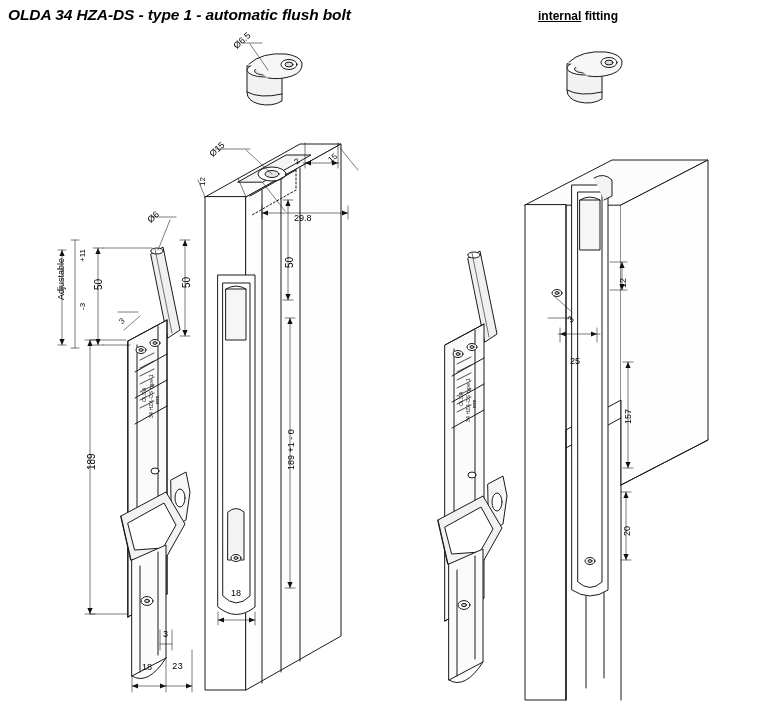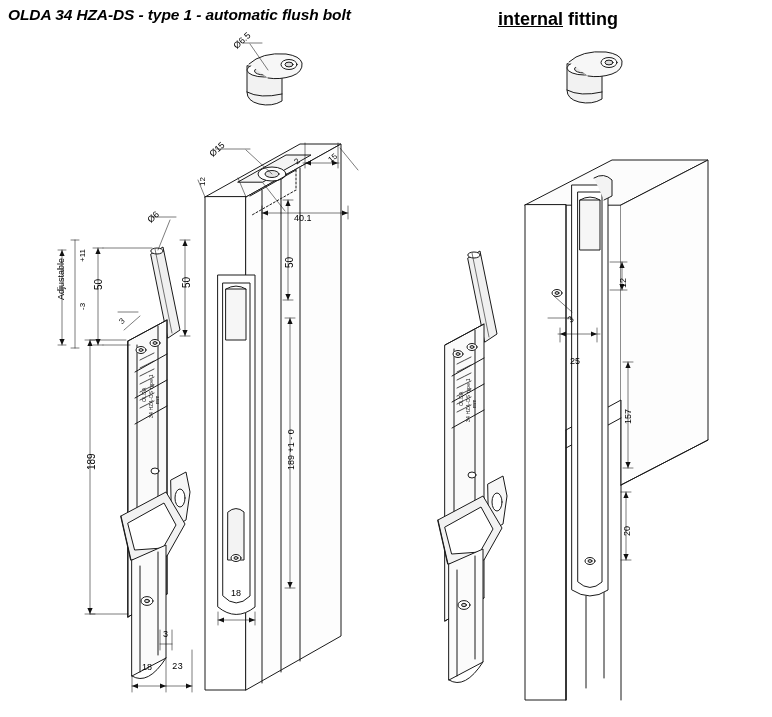--- a/index.html
+++ b/index.html
@@ -28,21 +28,21 @@
     font-size: 15.5px;
     font-weight: bold;
     font-style: italic;
     letter-spacing: -0.1px;
     white-space: nowrap;
   }
   .corner-note {
     position: absolute;
     right: 6px;
     top: 9px;
-    font-size: 18px;
+    font-size: 12px;
     white-space: nowrap;
   }
   .corner-note .u {
     font-weight: bold;
     text-decoration: underline;
   }
   .corner-note .n {
     font-weight: bold;
   }
   .dim {
@@ -352,21 +352,21 @@
     </g>
   </svg>
 
   <div class="dim small rot-42" style="left:232px; top:44px;">Ø6.5</div>
   <div class="dim small rot-42" style="left:208px; top:152px;">Ø15</div>
   <div class="dim small rot-42" style="left:146px; top:218px;">Ø6</div>
 
   <div class="dim tiny rot90" style="left:199px; top:186px;">12</div>
   <div class="dim tiny rot-38" style="left:293px; top:160px;">2</div>
   <div class="dim tiny rot-38" style="left:327px; top:158px;">15</div>
-  <div class="dim small" style="left:294px; top:214px;">40.1</div>
+  <div class="dim small" style="left:294px; top:214px;">29.8</div>
 
   <div class="dim small rot90" style="left:57px; top:300px;">Adjustable</div>
   <div class="dim tiny rot90" style="left:79px; top:262px;">+11</div>
   <div class="dim tiny rot90" style="left:79px; top:310px;">-3</div>
 
   <div class="dim rot90" style="left:94px; top:290px;">50</div>
   <div class="dim rot90" style="left:182px; top:288px;">50</div>
   <div class="dim rot90" style="left:285px; top:268px;">50</div>
 
   <div class="dim tiny rot-42" style="left:118px; top:320px;">3</div>

